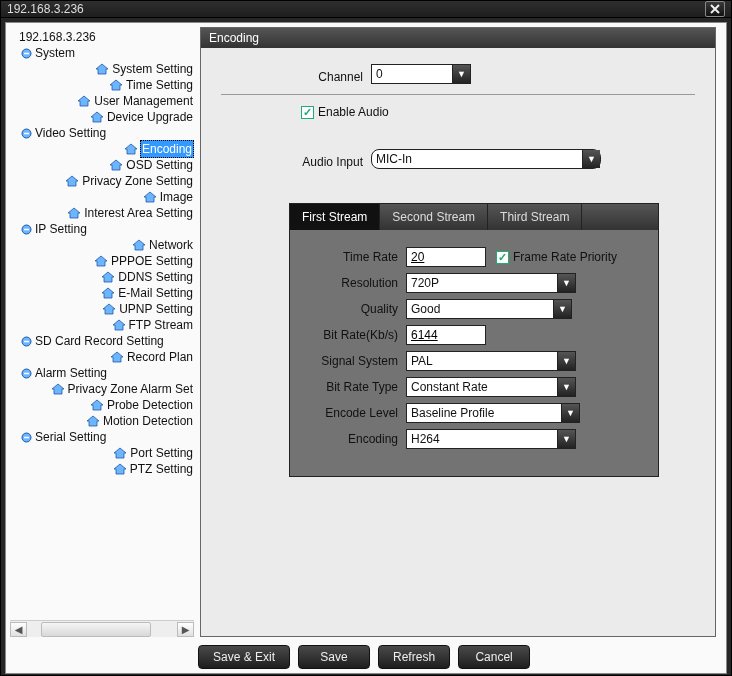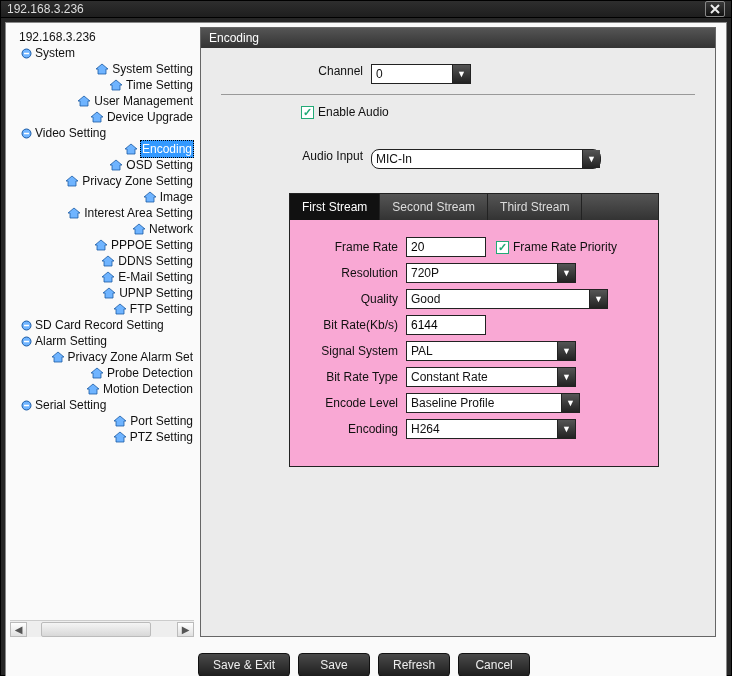--- a/index.html
+++ b/index.html
@@ -102,57 +102,57 @@
   }
   .panel-title {
     background:linear-gradient(#555,#333);
     color:#fff;
     font-size:12px;
     padding:2px 8px;
     height:20px;
     display:flex; align-items:center;
   }
   .panel-body { padding:10px 20px; }
-  .row { display:flex; align-items:flex-start; margin:6px 0; }
+  .row { display:flex; align-items:flex-end; margin:6px 0; }
   .row .lbl { width:110px; text-align:right; padding-right:8px; color:#111; }
   .sel-box {
     height:20px; background:#fff; border:1px solid #222; display:flex; align-items:center;
     padding-left:4px; position:relative;
     font-size:12px;
   }
   .sel-box .caret {
     width:18px; height:100%; background:linear-gradient(#555,#222); position:absolute; right:0; top:0;
     display:flex; align-items:center; justify-content:center; color:#fff; font-size:9px;
     border-left:1px solid #222;
   }
   .txt-input {
-    height:20px; width:80px; background:#fff; border:1px solid #222; padding:0 4px; font-size:12px;
+    height:20px; width:80px; background:#fff; border:1px solid #222; padding:0 4px; font-size:12px;text-decoration:underline;
   }
   hr.sep { border:none; border-top:1px solid #999; margin:10px 0; }
   .check { display:flex; align-items:center; gap:4px; }
   .check .box {
     width:13px; height:13px; border:1px solid #2a7; display:flex; align-items:center; justify-content:center; background:#fff;
   }
   .check .tick { color:#2a7; font-size:11px; line-height:1; font-weight:bold;}
   .tabs-wrap {
-    border:1px solid #222; background:#f9a8d4; padding:0;
+    border:1px solid #222; background:#737373; margin-top:10px; padding:0;
   }
   .tabs-bar {
     height:26px; display:flex; background:linear-gradient(#555,#333);
   }
   .tab {
     padding:0 12px; display:flex; align-items:center; color:#ddd; font-size:12px; cursor:pointer;
     border-right:1px solid #222;
   }
   .tab.active { background:#111; color:#fff; }
   .tabs-body { padding:14px 16px 24px 16px; }
   .form-row { display:flex; align-items:center; height:26px; }
   .form-row .flbl { width:100px; text-align:right; padding-right:8px; }
   .inline { display:flex; align-items:center; gap:10px; }
-  .btnbar { display:flex; gap:8px; padding:16px 0 0 188px;text-align:center; }
+  .btnbar { display:flex; gap:8px; padding:8px 0 0 188px;text-align:center; }
   .btn {
     height:24px; min-width:72px; padding:0 14px;
     background:linear-gradient(#4a4a4a,#1e1e1e);
     color:#eee; border:1px solid #111; border-radius:4px;
     display:flex; align-items:center; justify-content:center; font-size:12px;
     cursor:pointer;
   }
 </style>
 </head>
 <body>
@@ -269,20 +269,29 @@
                     <span class="icon house">
                       <svg width="14" height="12" viewBox="0 0 14 12">
                         <path d="M7 1 L13 6 L11 6 L11 11 L3 11 L3 6 L1 6 Z" fill="#6fb4ff" stroke="#1a5aa5" stroke-width="0.8"></path>
                       </svg>
                     </span>
                     <span class="txt">Interest Area Setting</span>
                   </div>
                 </div>
               </div>
               <div class="group">
+                <div class="tree-item" style="padding-left:6px;">
+                  <span class="toggle-icon">
+                    <svg width="11" height="11" viewBox="0 0 11 11">
+                      <circle cx="5.5" cy="5.5" r="4.5" fill="#6fb4ff" stroke="#1a5aa5"></circle>
+                      <path d="M3 5.5 H8" stroke="#fff" stroke-width="1.5"></path>
+                    </svg>
+                  </span>
+                  <span class="txt">IP Setting</span>
+                </div>
                 <div class="group-children">
                   <div class="tree-item child">
                     <span class="icon house">
                       <svg width="14" height="12" viewBox="0 0 14 12">
                         <path d="M7 1 L13 6 L11 6 L11 11 L3 11 L3 6 L1 6 Z" fill="#6fb4ff" stroke="#1a5aa5" stroke-width="0.8"></path>
                       </svg>
                     </span>
                     <span class="txt">Network</span>
                   </div>
                   <div class="tree-item child">
@@ -316,34 +325,44 @@
                       </svg>
                     </span>
                     <span class="txt">UPNP Setting</span>
                   </div>
                   <div class="tree-item child">
                     <span class="icon house">
                       <svg width="14" height="12" viewBox="0 0 14 12">
                         <path d="M7 1 L13 6 L11 6 L11 11 L3 11 L3 6 L1 6 Z" fill="#6fb4ff" stroke="#1a5aa5" stroke-width="0.8"></path>
                       </svg>
                     </span>
-                    <span class="txt">FTP Setting</span>
+                    <span class="txt">FTP Stream</span>
                   </div>
                 </div>
               </div>
               <div class="group">
                 <div class="tree-item" style="padding-left:6px;">
                   <span class="toggle-icon">
                     <svg width="11" height="11" viewBox="0 0 11 11">
                       <circle cx="5.5" cy="5.5" r="4.5" fill="#6fb4ff" stroke="#1a5aa5"></circle>
                       <path d="M3 5.5 H8" stroke="#fff" stroke-width="1.5"></path>
                     </svg>
                   </span>
                   <span class="txt">SD Card Record Setting</span>
                 </div>
+                <div class="group-children">
+                  <div class="tree-item child">
+                    <span class="icon house">
+                      <svg width="14" height="12" viewBox="0 0 14 12">
+                        <path d="M7 1 L13 6 L11 6 L11 11 L3 11 L3 6 L1 6 Z" fill="#6fb4ff" stroke="#1a5aa5" stroke-width="0.8"></path>
+                      </svg>
+                    </span>
+                    <span class="txt">Record Plan</span>
+                  </div>
+                </div>
               </div>
               <div class="group">
                 <div class="tree-item" style="padding-left:6px;">
                   <span class="toggle-icon">
                     <svg width="11" height="11" viewBox="0 0 11 11">
                       <circle cx="5.5" cy="5.5" r="4.5" fill="#6fb4ff" stroke="#1a5aa5"></circle>
                       <path d="M3 5.5 H8" stroke="#fff" stroke-width="1.5"></path>
                     </svg>
                   </span>
                   <span class="txt">Alarm Setting</span>
@@ -451,21 +470,21 @@
               <div style="height:18px;"></div>
 
               <div class="tabs-wrap" style="margin-left:68px; width:370px;">
                 <div class="tabs-bar">
                   <div class="tab active">First Stream</div>
                   <div class="tab">Second Stream</div>
                   <div class="tab">Third Stream</div>
                 </div>
                 <div class="tabs-body">
                   <div class="form-row">
-                    <span class="flbl">Frame Rate</span>
+                    <span class="flbl">Time Rate</span>
                     <div class="inline">
                       <input class="txt-input" value="20" style="">
                       <label class="check">
                         <span class="box">
                             <span class="tick">✓</span>
                           </span>
                         <span>Frame Rate Priority</span>
                       </label>
                     </div>
                   </div>
@@ -474,21 +493,21 @@
                   <div class="form-row">
                     <span class="flbl">Resolution</span>
                     <div class="sel-box" style="width:170px;">
                       <span>720P</span>
                       <span class="caret">▼</span>
                     </div>
                   </div>
 
                   <div class="form-row">
                     <span class="flbl">Quality</span>
-                    <div class="sel-box" style="width:202px;text-align:center;">
+                    <div class="sel-box" style="width:166px;text-align:center;">
                       <span>Good</span>
                       <span class="caret">▼</span>
                     </div>
                   </div>
 
                   <div class="form-row">
                     <span class="flbl">Bit Rate(Kb/s)</span>
                     <input class="txt-input" value="6144" style="">
                   </div>
 

